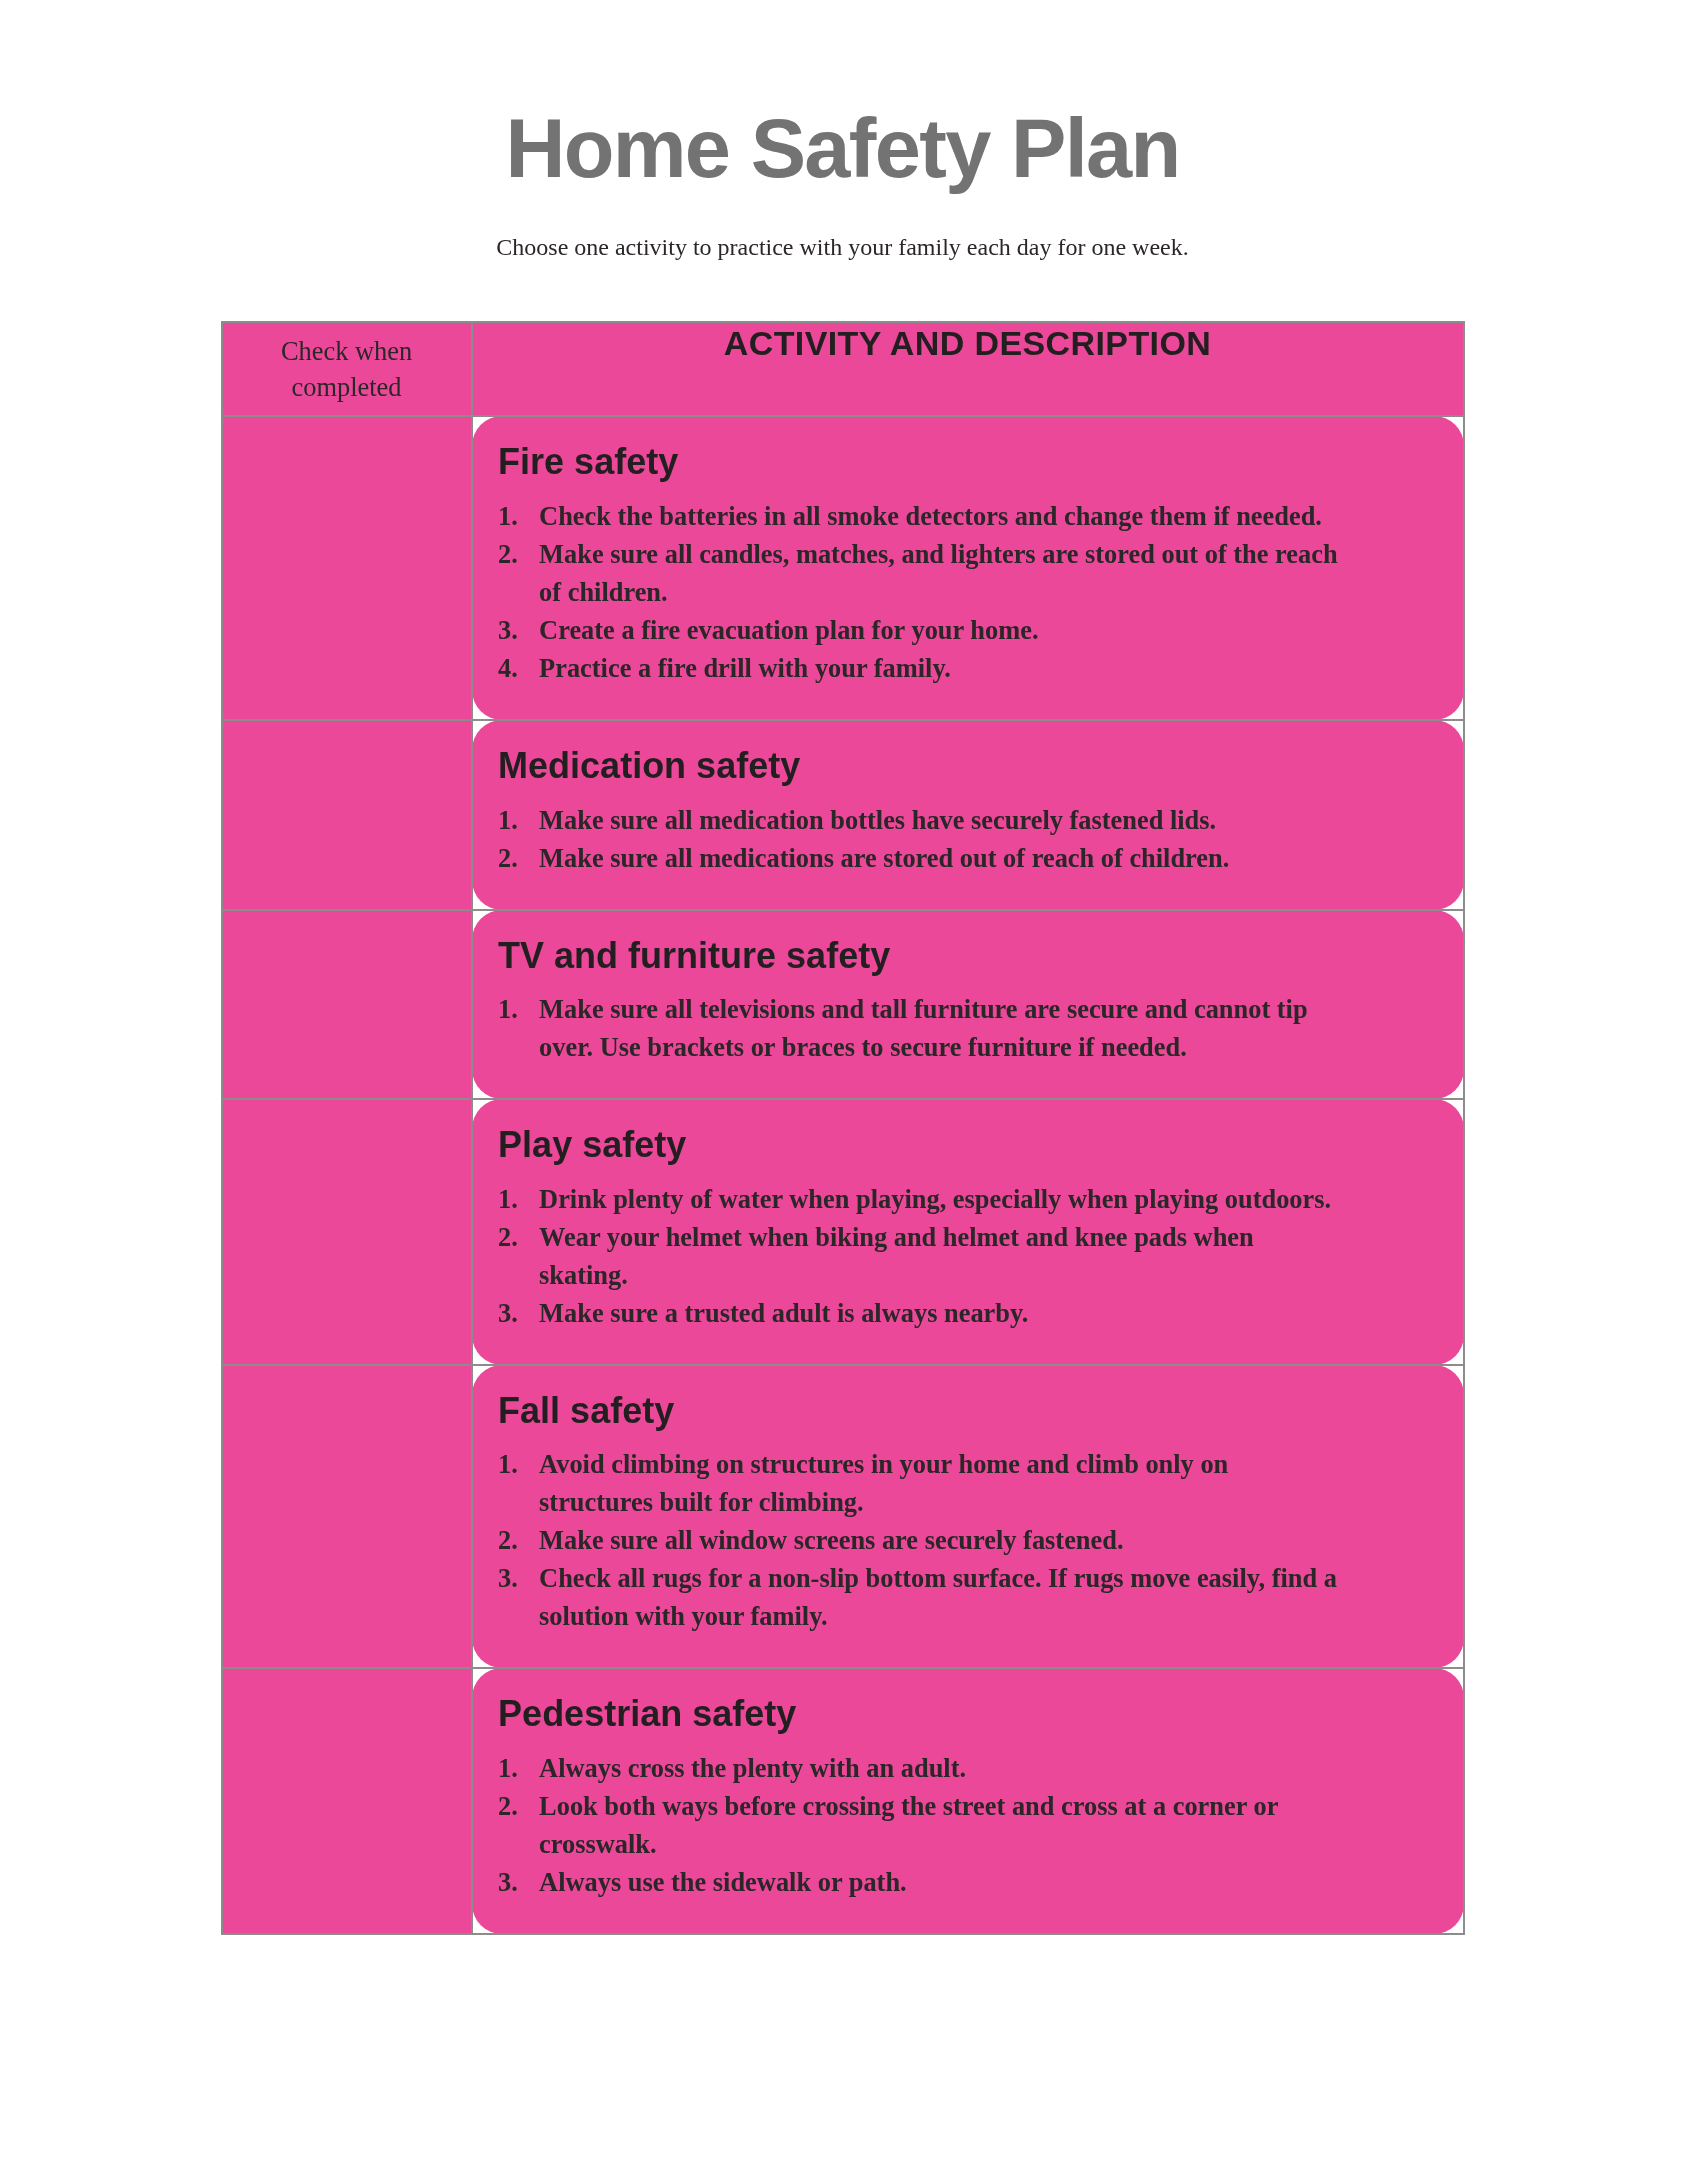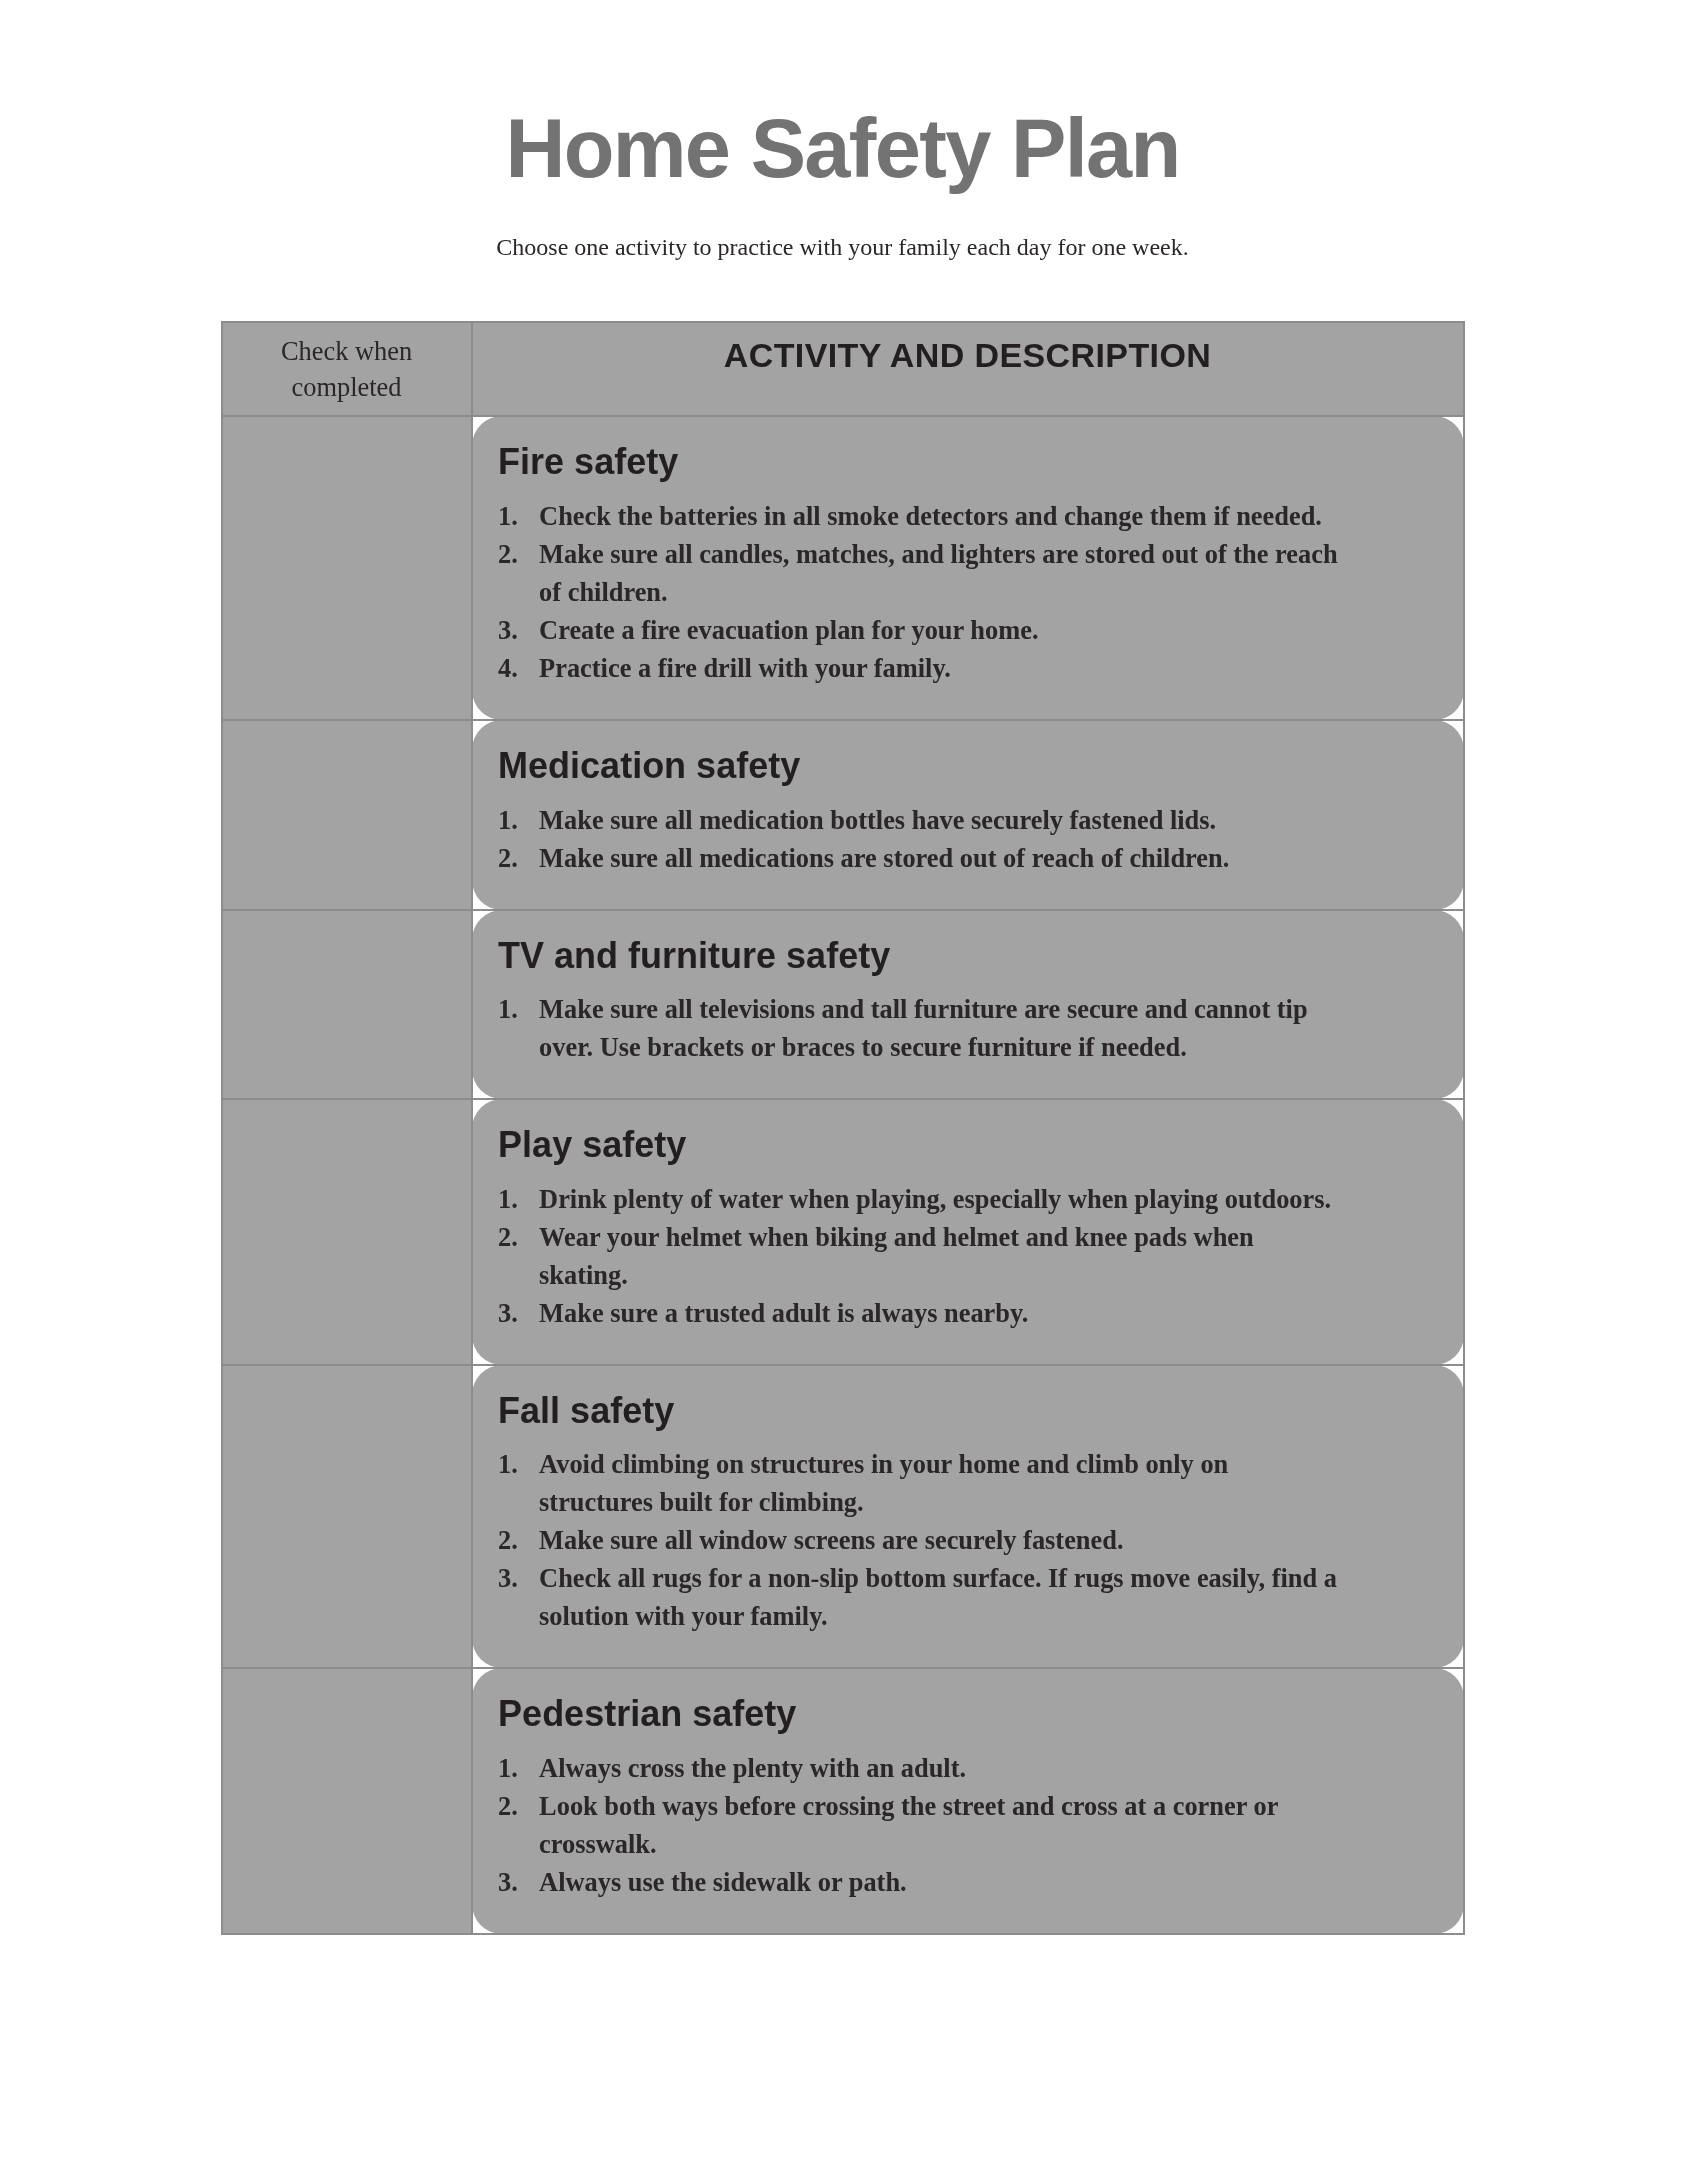--- a/index.html
+++ b/index.html
@@ -33,42 +33,42 @@
   table.activity-table {
     width: 1244px;
     margin: 60px auto 0 auto;
     border-collapse: collapse;
     table-layout: fixed;
   }
   table.activity-table th,
   table.activity-table td {
     border: 2.6px solid #8c8c8c;
     vertical-align: top;
-    background: #a3a3a3;
+    background: #ec4899;
   }
   col.c1 { width: 250px; }
 
   th.check-header {
     font-family: "Liberation Serif", serif;
     font-weight: 400;
     font-size: 26.4px;
     line-height: 36px;
     text-align: center;
     vertical-align: middle;
     padding: 10.2px 22px;
     color: #2b2627;
   }
   th.activity-header {
     font-family: "Liberation Sans", sans-serif;
     font-weight: 700;
     font-size: 34px;
     letter-spacing: 0.4px;
     text-align: center;
     vertical-align: middle;
-    padding: 13px;
+    padding: 1px;
     color: #231f20;
   }
 
   td.activity-cell { padding: 24px 34px 32px 25.6px; border-radius: 30px; }
   td.check-cell { padding: 0; }
 
   .section-heading {
     font-family: "Liberation Sans", sans-serif;
     font-weight: 700;
     font-size: 36px;

